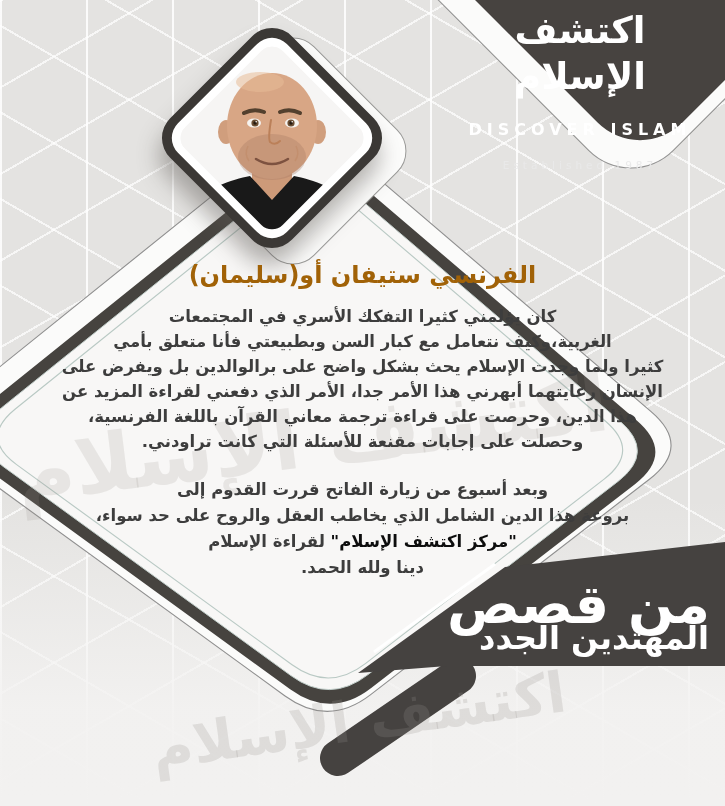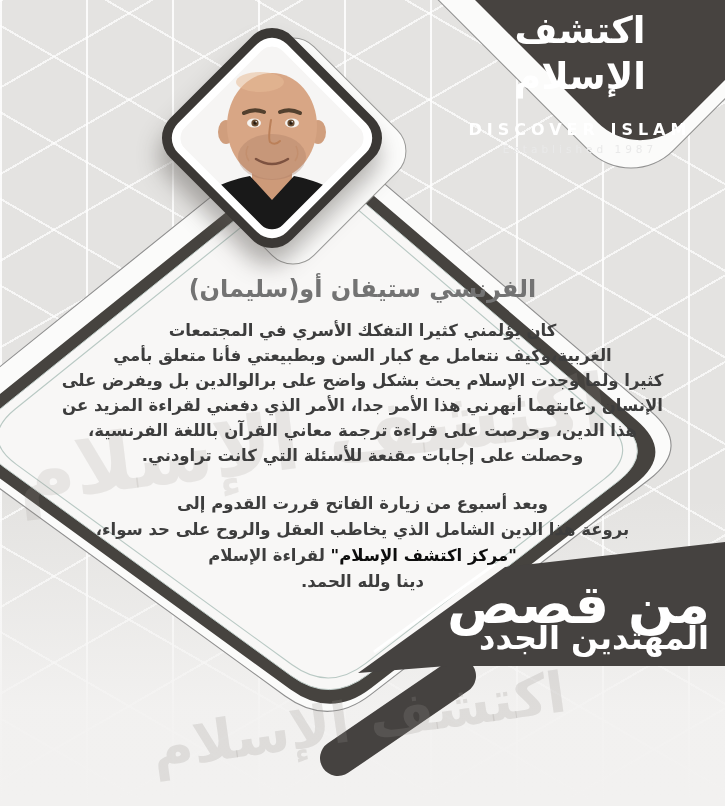--- a/index.html
+++ b/index.html
@@ -36,21 +36,21 @@
     position:absolute; left:430px; top:-342px; width:420px; height:420px;
     transform:rotate(45deg); border-radius:60px;
     background:#474340; z-index:4;
   }
   .brand {
     position:absolute; right:14px; top:8px; width:262px; z-index:5;
     text-align:center; color:#ffffff;
   }
   .brand-callig { font-size:37px; font-weight:bold; line-height:1.25; direction:rtl; }
   .brand-name   { font-size:16px; font-weight:bold; letter-spacing:5px; margin-top:19px; white-space:nowrap; }
-  .brand-est    { font-size:10.5px; letter-spacing:4px; margin-top:4px; color:#e9e9e9; white-space:nowrap; }
+  .brand-est    { font-size:10.5px; letter-spacing:4px; margin-top:20px; color:#e9e9e9; white-space:nowrap; }
   
   .photo-under {
     position:absolute; left:204px; top:62px; width:176px; height:176px;
     transform:rotate(45deg); border-radius:30px;
     background:#fcfcfb; border:1px solid #9a9a98; z-index:5;
   }
   .photo-outer {
     position:absolute; left:186px; top:52px; width:172px; height:172px;
     transform:rotate(45deg); border-radius:28px;
     background:#3b3835; z-index:6;
@@ -61,21 +61,21 @@
   }
   .photo-clip {
     position:absolute; inset:8px; border-radius:15px; overflow:hidden; background:#f5f4f3;
   }
   .photo-unrot {
     position:absolute; left:50%; top:50%; width:200px; height:200px;
     transform:translate(-50%,-50%) rotate(-45deg);
   }
   
   .content { position:absolute; left:0; right:0; top:257px; z-index:7; direction:rtl; text-align:center; }
-  .story-title { font-size:24px; font-weight:bold; color:#737373; margin:18px 0 15px 0; }
+  .story-title { font-size:24px; font-weight:bold; color:#a16207; margin:4px 0 15px 0; }
   .p1 { white-space:pre-line; font-size:16.5px; line-height:25px; font-weight:bold; color:#3d3d3d; margin:0 0 23px 0; }
   .p2 .t-line { font-size:16.5px; line-height:26px; font-weight:bold; color:#3d3d3d; }
   .xb { color:#0d0d0d; }
   
   .ribbon-l1 {
     position:absolute; right:15px; top:573px; z-index:7;
     font-size:54px; font-weight:bold; color:#ffffff; direction:rtl; white-space:nowrap;
   }
   .ribbon-l2 {
     position:absolute; right:16px; top:619px; z-index:7;

